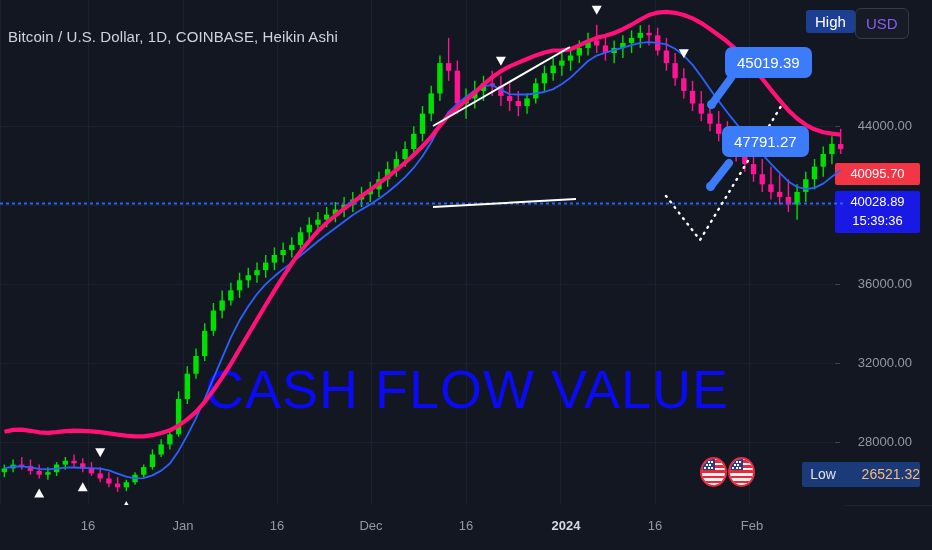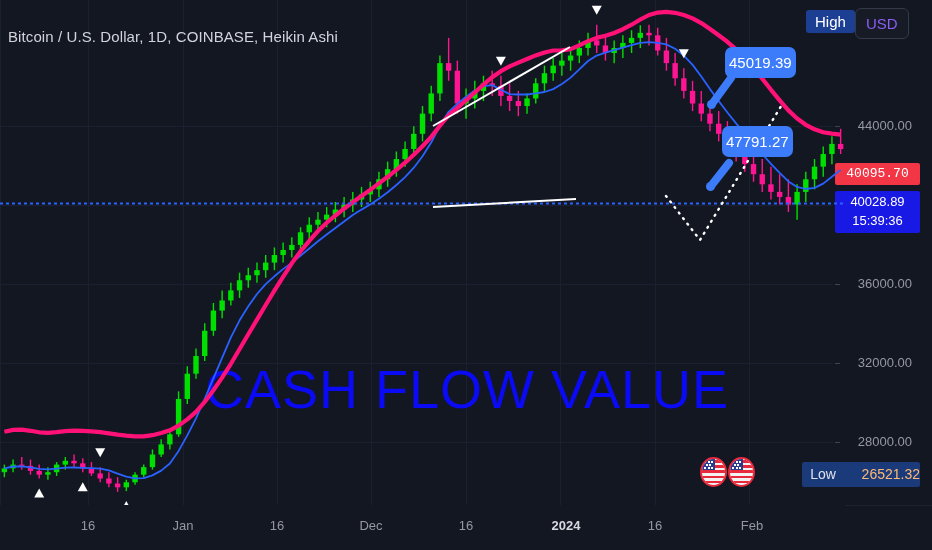--- a/index.html
+++ b/index.html
@@ -43,21 +43,21 @@
     position: absolute; right: 8px; font-size: 13px; color: #9598a1;
     text-align: right; white-space: nowrap;
   }
   .tick-dash { position: absolute; left: 2px; width: 5px; height: 1px; background: #3c4257; }
 
   .price-badge {
     position: absolute; left: 2px; width: 85px;
     font-size: 13px; color: #ffffff; text-align: center;
     line-height: 20px; white-space: nowrap;
   }
-  .badge-last   { background: #f23645; height: 22px; line-height: 22px; border-radius: 2px; font-family: Liberation Mono, monospace; }
+  .badge-last   { background: #f23645; height: 22px; line-height: 22px; border-radius: 2px; }
   .badge-cursor { background: #1919e6; border-radius: 2px; padding: 1px 0 3px; }
   .badge-cursor .bc-row { display: block; line-height: 19px; font-size: 13px; }
 
   .lowval-badge {
     position: absolute; left: 2px; width: 85px; height: 25px;
     background: #1b3a7a; border-radius: 2px;
     font-size: 14px; color: #fdba74; line-height: 25px; text-align: right;
   }
   .low-tag {
     position: absolute; width: 42px; height: 25px; background: #1b3a7a;
@@ -80,21 +80,21 @@
   
   .time-tick {
     position: absolute; top: 13px; font-size: 13px; color: #9598a1;
     transform: translateX(-50%); white-space: nowrap;
   }
   .time-tick.is-major { color: #d6d9e0; font-weight: bold; }
 
   
   .callout {
     position: absolute; background: #3c7bfa; border-radius: 7px;
-    color: #ffffff; font-size: 15px; padding: 7px 4px;
+    color: #ffffff; font-size: 15px; padding: 7px 12px;
     white-space: nowrap; z-index: 30;
   }
   .callout-tail { position: absolute; z-index: 29; }
   .callout-dot {
     position: absolute; width: 9px; height: 9px; border-radius: 50%;
     background: #3c7bfa; z-index: 31;
   }
 
   
   .flag-marker {

